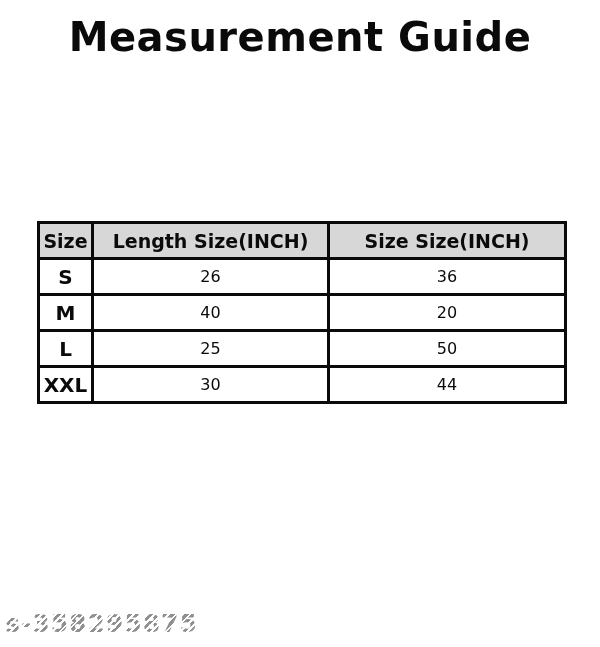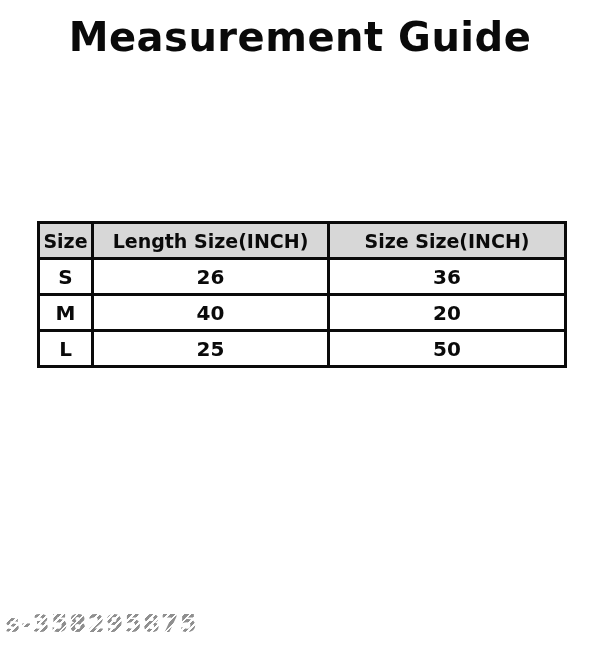--- a/index.html
+++ b/index.html
@@ -39,22 +39,22 @@
     height: 36px;
     color: #0a0a0a;
   }
   table.measure th {
     background: #d7d7d7;
     font-size: 19px;
     font-weight: bold;
   }
   table.measure td {
     background: #ffffff;
-    font-size: 20px;
-    font-weight: bold;
+    font-size: 16px;
+    font-weight: normal;
   }
   table.measure td.size-cell {
     font-weight: bold;
     font-size: 20px;
   }
   col.c-size  { width: 54px; }
   col.c-len   { width: 236px; }
   col.c-chest { width: 237px; }
   .watermark {
     position: absolute;
@@ -110,20 +110,25 @@
       <tr>
         <td class="size-cell">M</td>
         <td>40</td>
         <td>20</td>
       </tr>
       <tr>
         <td class="size-cell">L</td>
         <td>25</td>
         <td>50</td>
       </tr>
+      <tr>
+        <td class="size-cell">XXL</td>
+        <td>30</td>
+        <td>44</td>
+      </tr>
     </tbody>
   </table>
 
   <div class="watermark">
     <span>s-358295875</span>
   </div>
 
 </div>
 
 </body></html>

